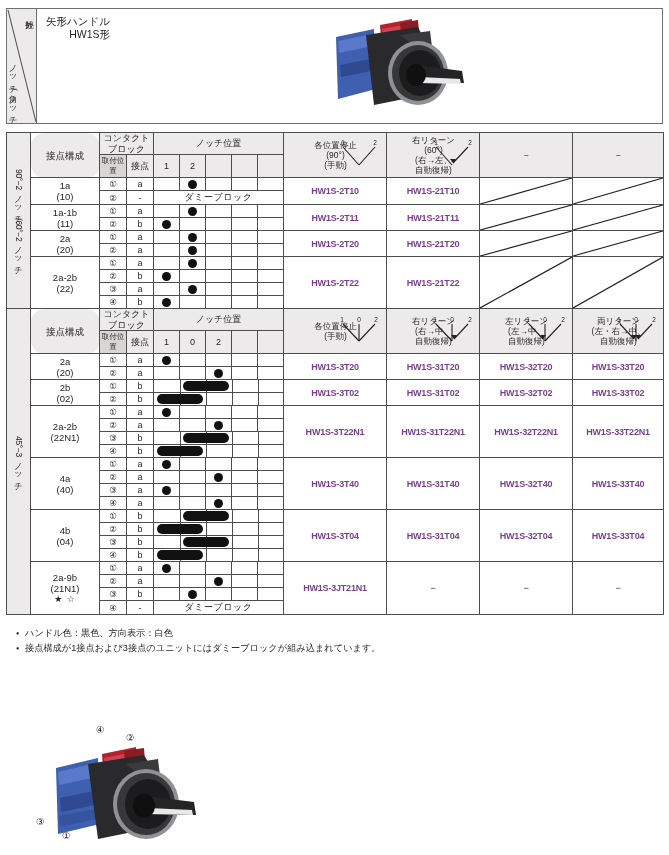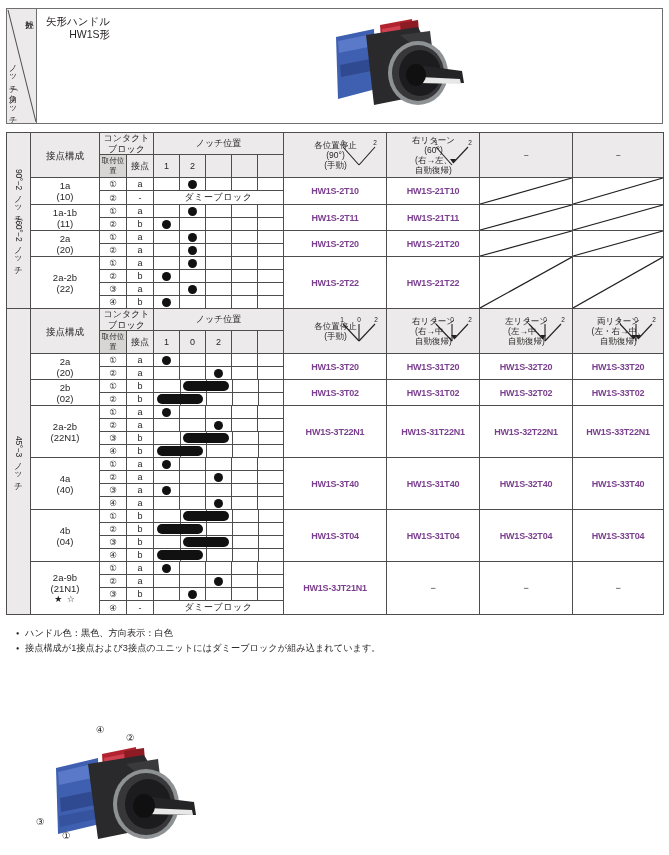--- a/index.html
+++ b/index.html
@@ -68,21 +68,21 @@
   .spec .hdr { background: #eceaea; }
   .spec .side { background: #eceaea; width: 24px; }
   .side-txt {
     writing-mode: vertical-rl;
     font-size: 8.5px;
     line-height: 1.05;
     white-space: nowrap;
     display: inline-block;
     letter-spacing: -0.3px;
   }
-  .spec .cfg { width: 69px; font-size: 9.5px; line-height: 11px; }
+  .spec .cfg { width: 69px; font-size: 9.5px; line-height: 11px; border-radius: 14px; }
   .spec .cb-pos { width: 27px; font-size: 8.5px; }
   .spec .cb-con { width: 27px; font-size: 9px; }
   .spec .nz { width: 26px; }
   .spec .pn { width: 103px; font-size: 9px; font-weight: bold; color: #7b3f8f; letter-spacing: -0.2px; }
 
   .hdr-stack { font-size: 9px; line-height: 10.5px; }
   .hdr-pos-lbl { font-size: 7.5px; background: #d8d5d5; display: block; padding: 1px 0; }
 
   .pnhdr {
     position: relative;

